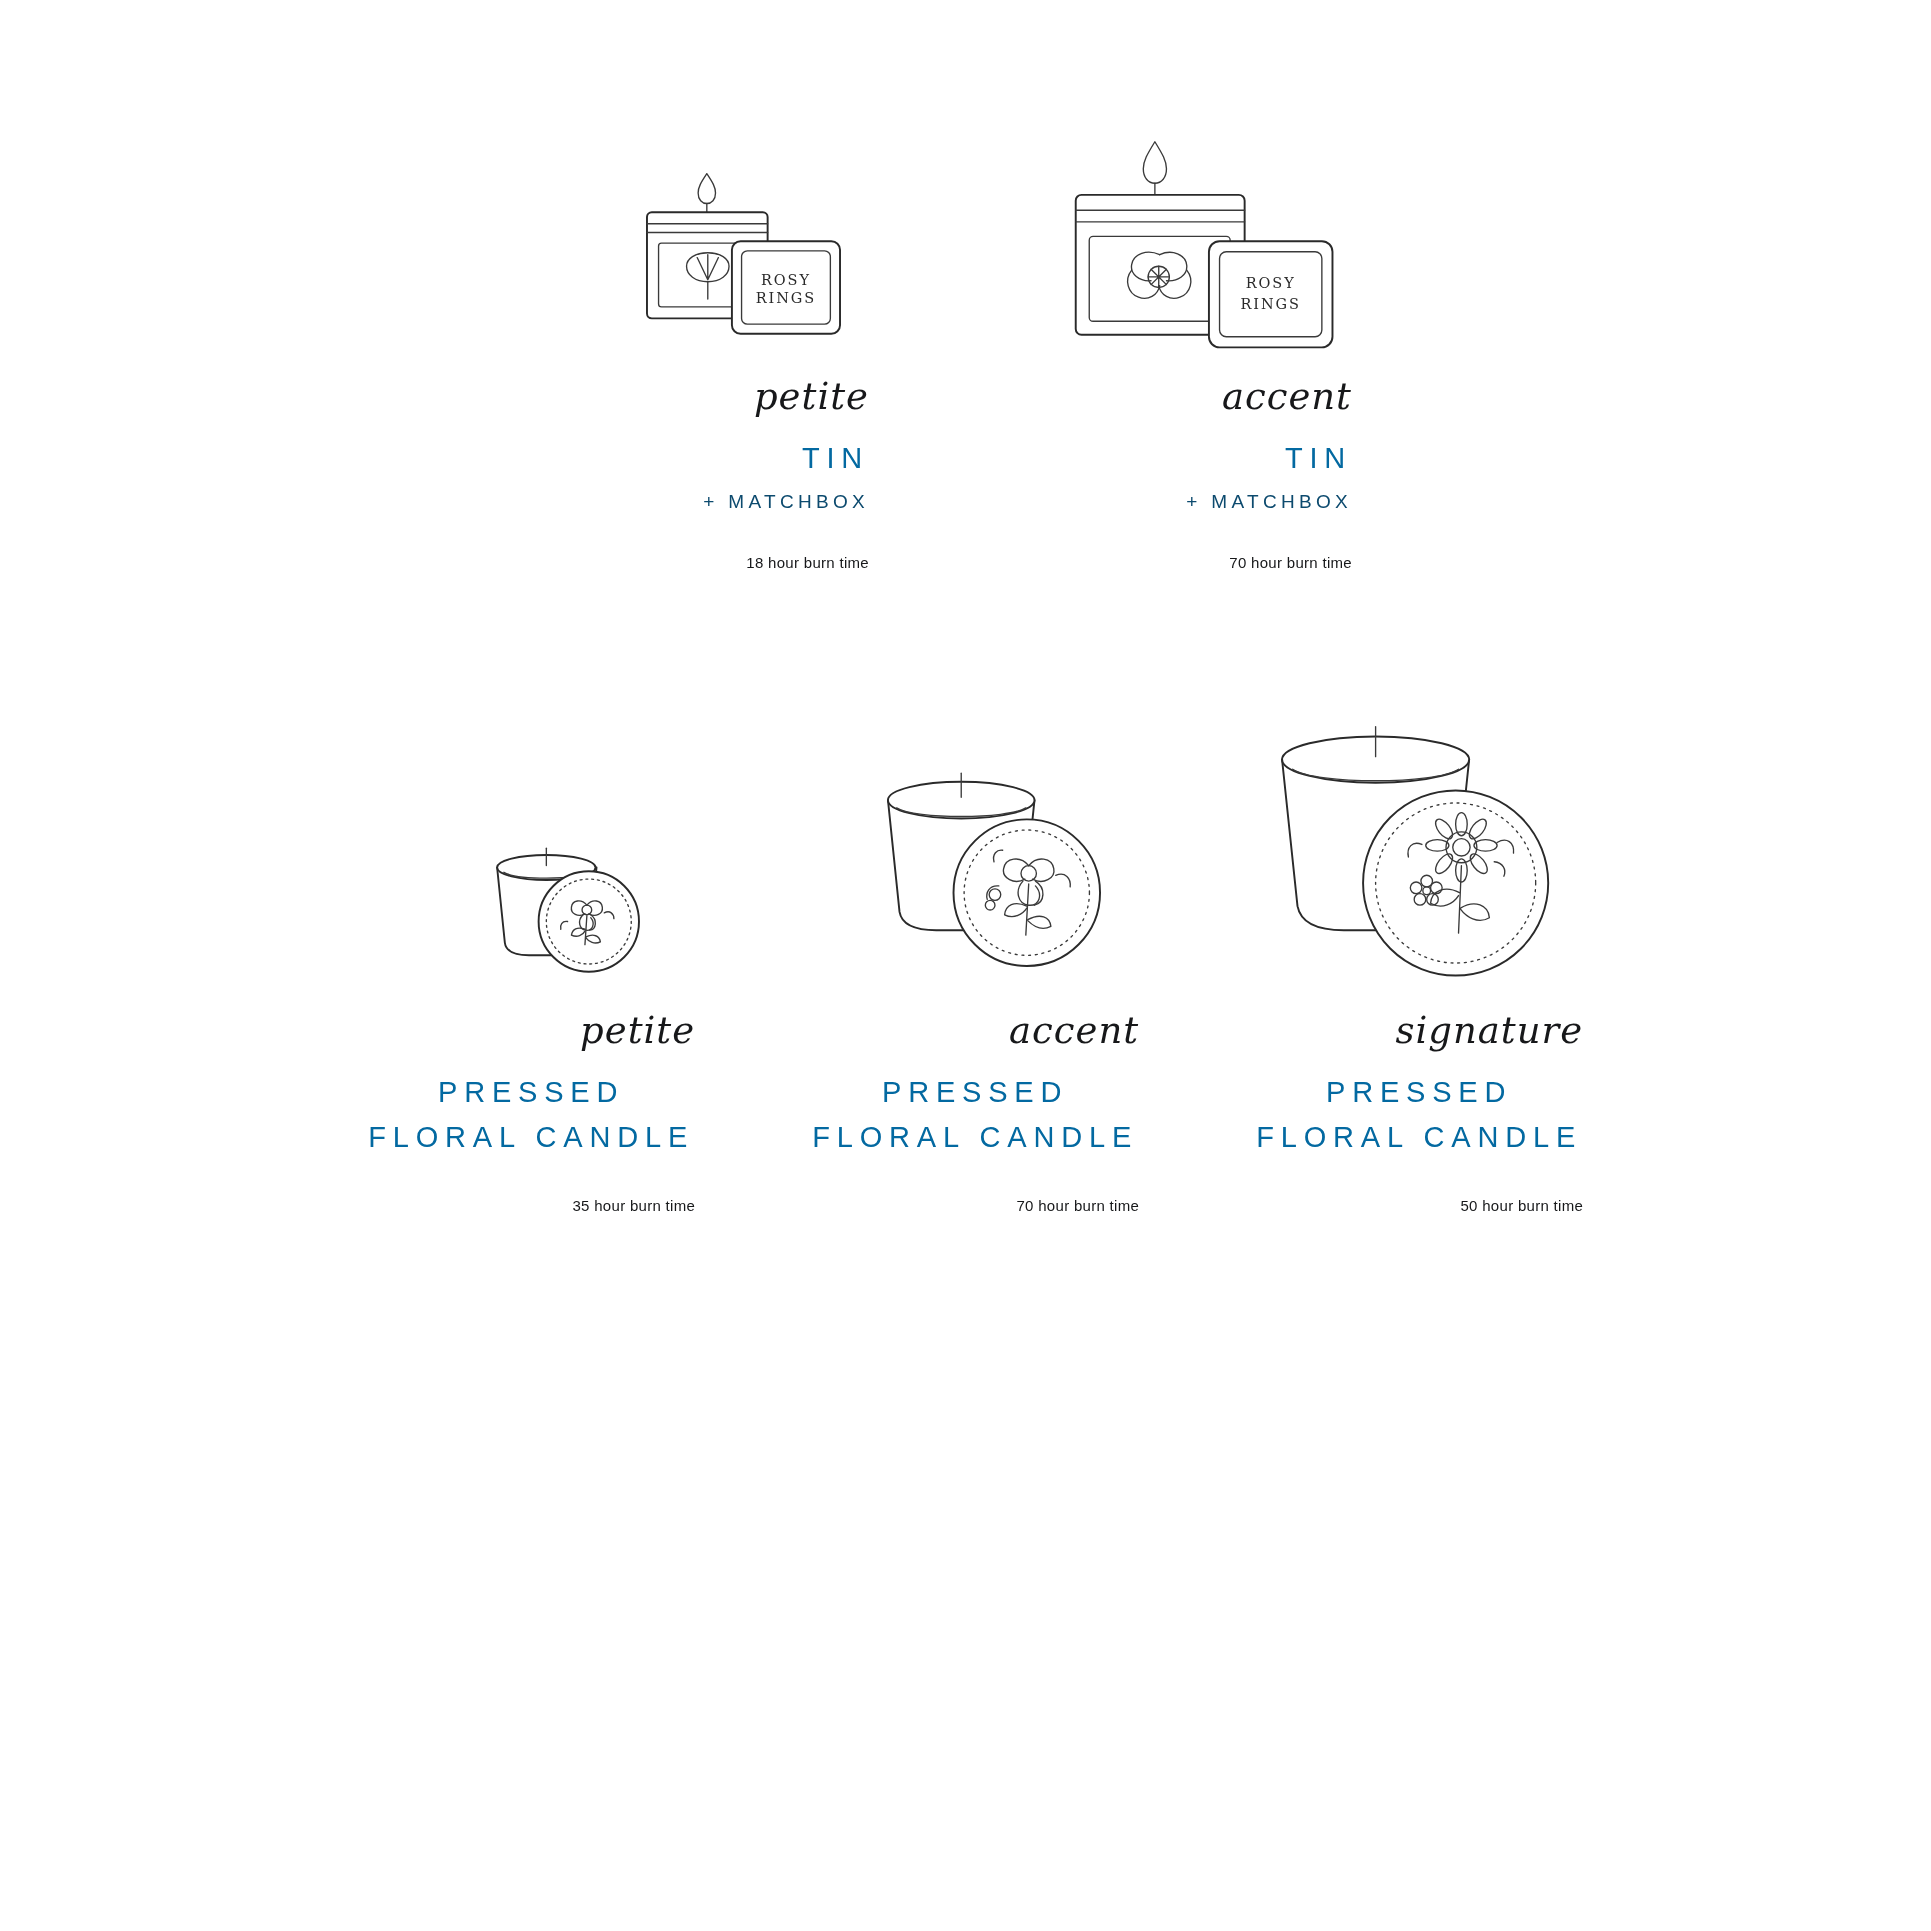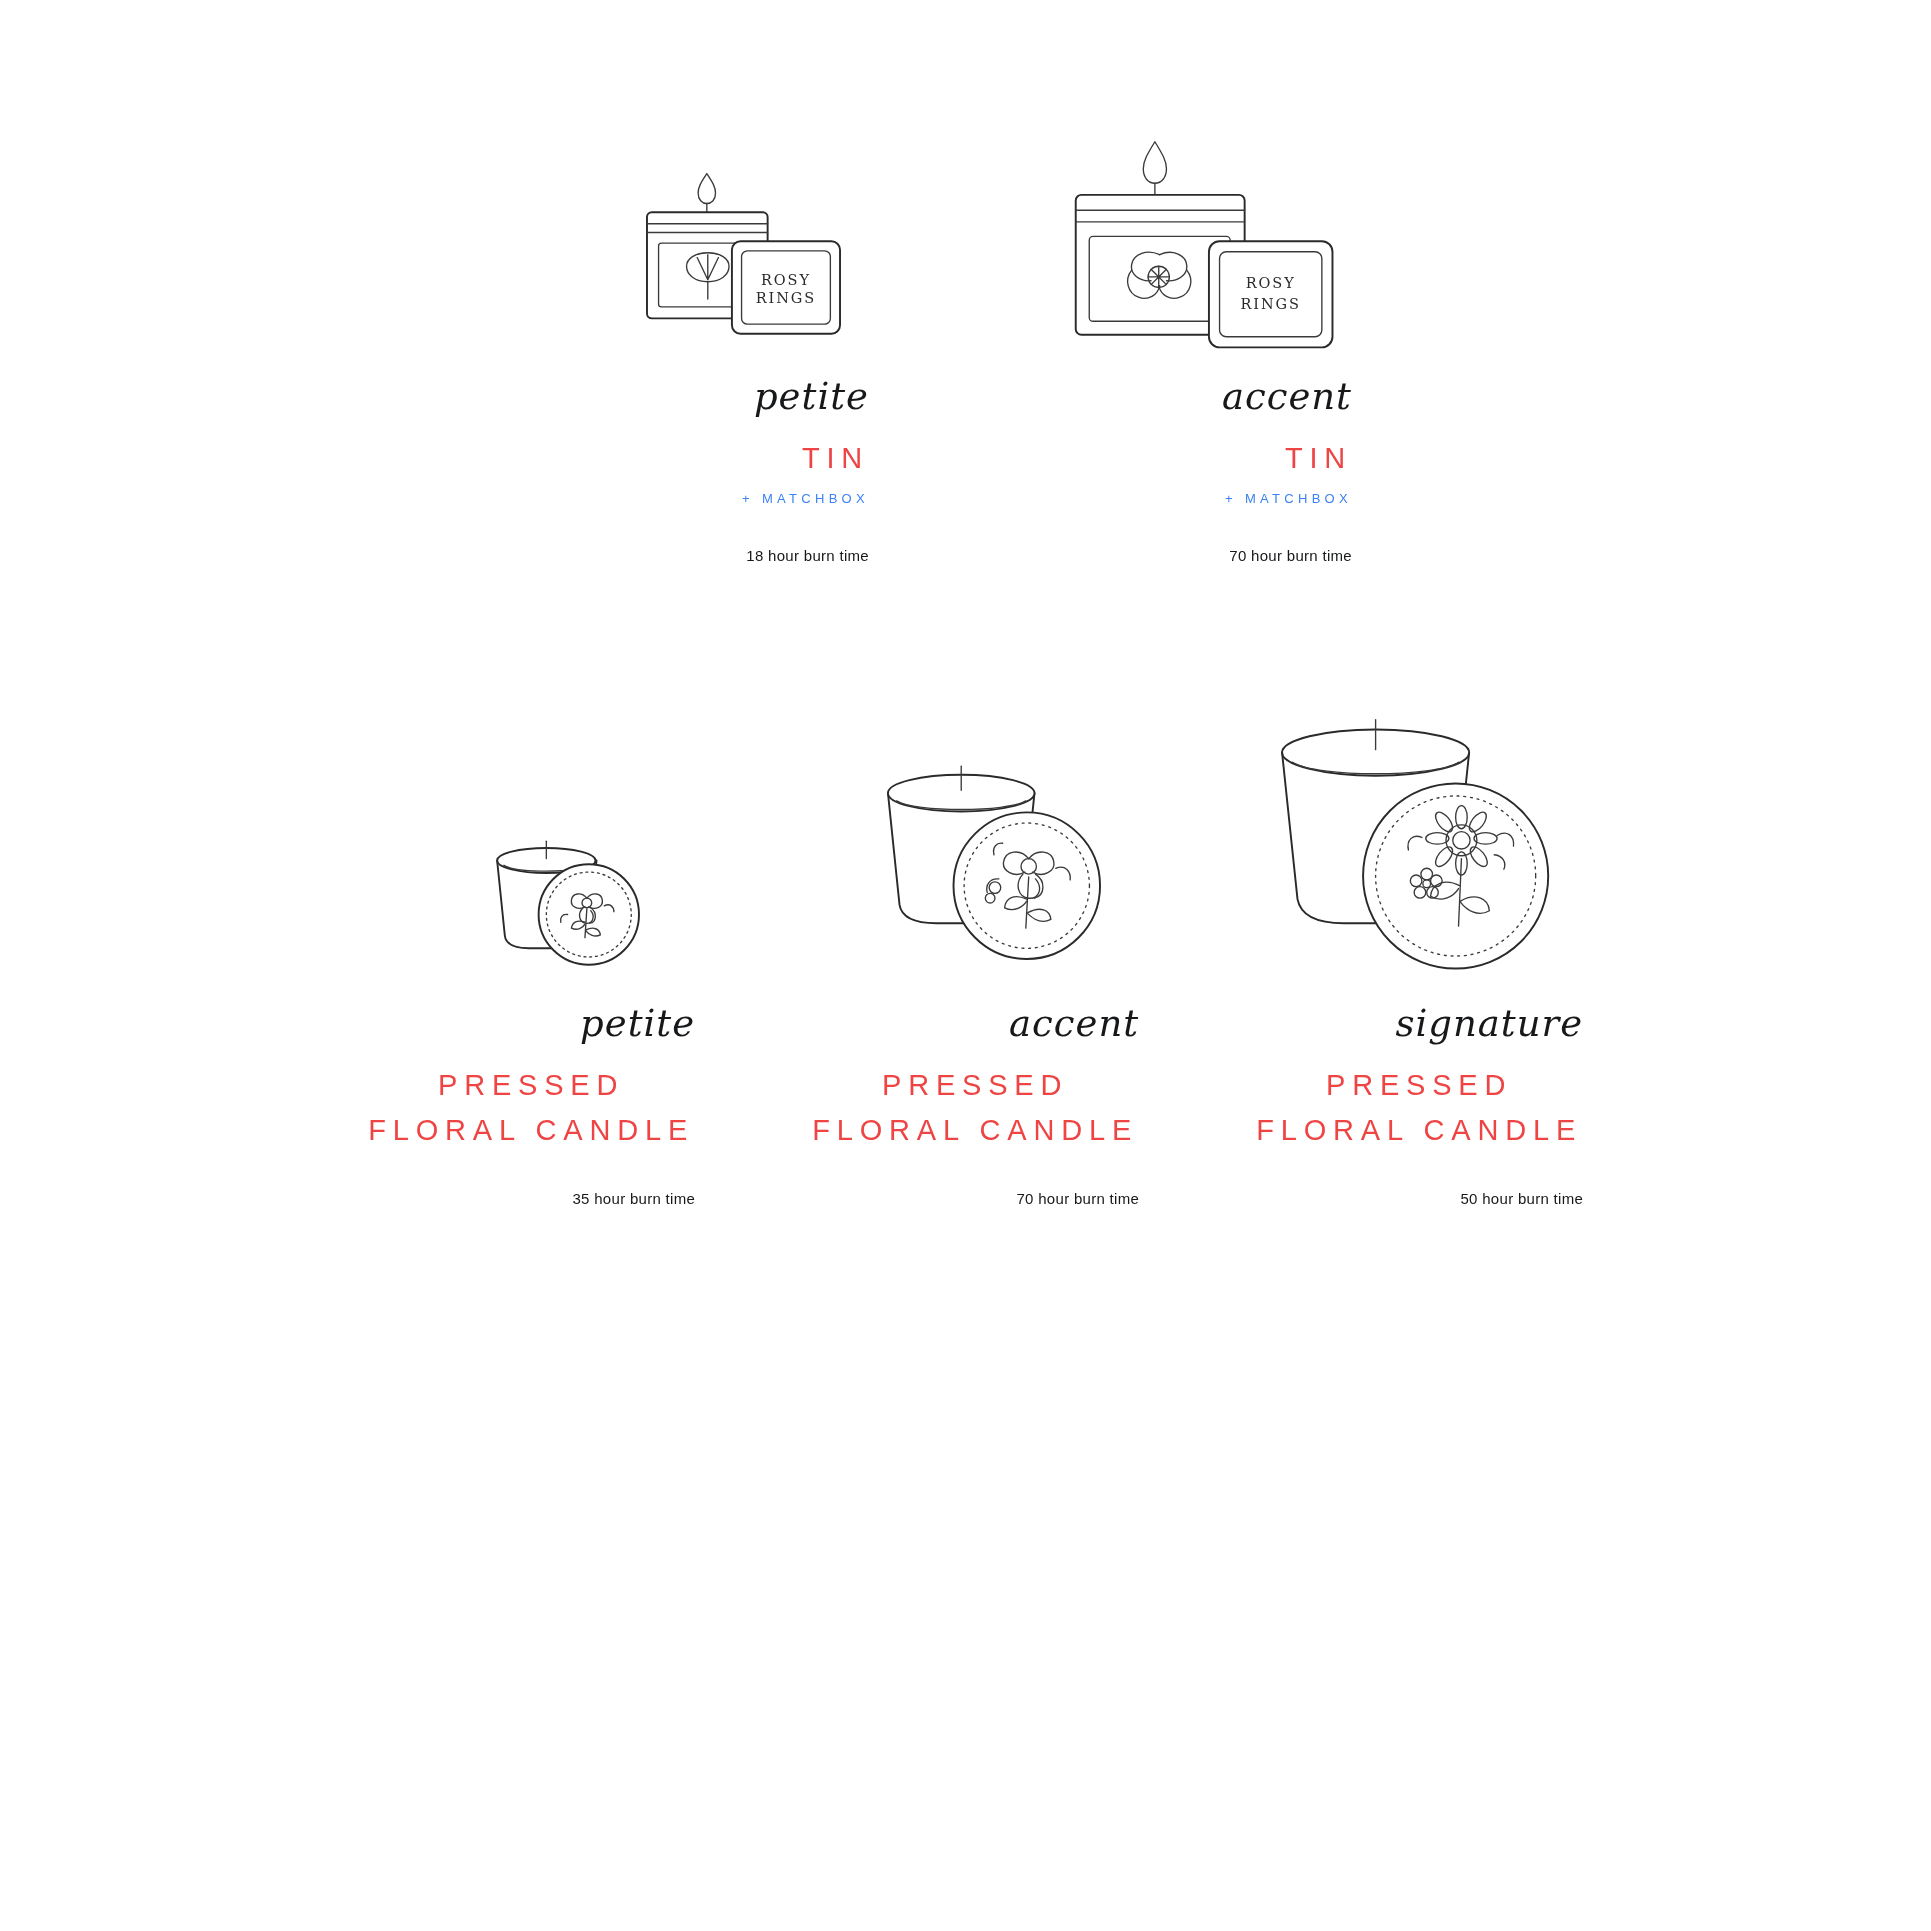--- a/index.html
+++ b/index.html
@@ -63,29 +63,29 @@
     font-size: 37px;
     letter-spacing: 1px;
     color: #17181a;
     margin-top: 21px;
     line-height: 1;
   }
   .name-main {
     font-size: 29px;
     letter-spacing: 6.8px;
     margin-top: 21px;
-    color: #ef4444;
+    color: #0369a1;
     text-align: center;
     line-height: 1.55;
   }
   .name-sub {
-    font-size: 13px;
+    font-size: 19px;
     letter-spacing: 4.3px;
     margin-top: 9.7px;
-    color: #3b82f6;
+    color: #0c4a6e;
     text-align: center;
   }
   .burn {
     font-size: 15px;
     letter-spacing: 0.3px;
     margin-top: 41px;
     color: #17181a;
     text-align: center;
   }
   .burn-tight { margin-top: 37px; }

